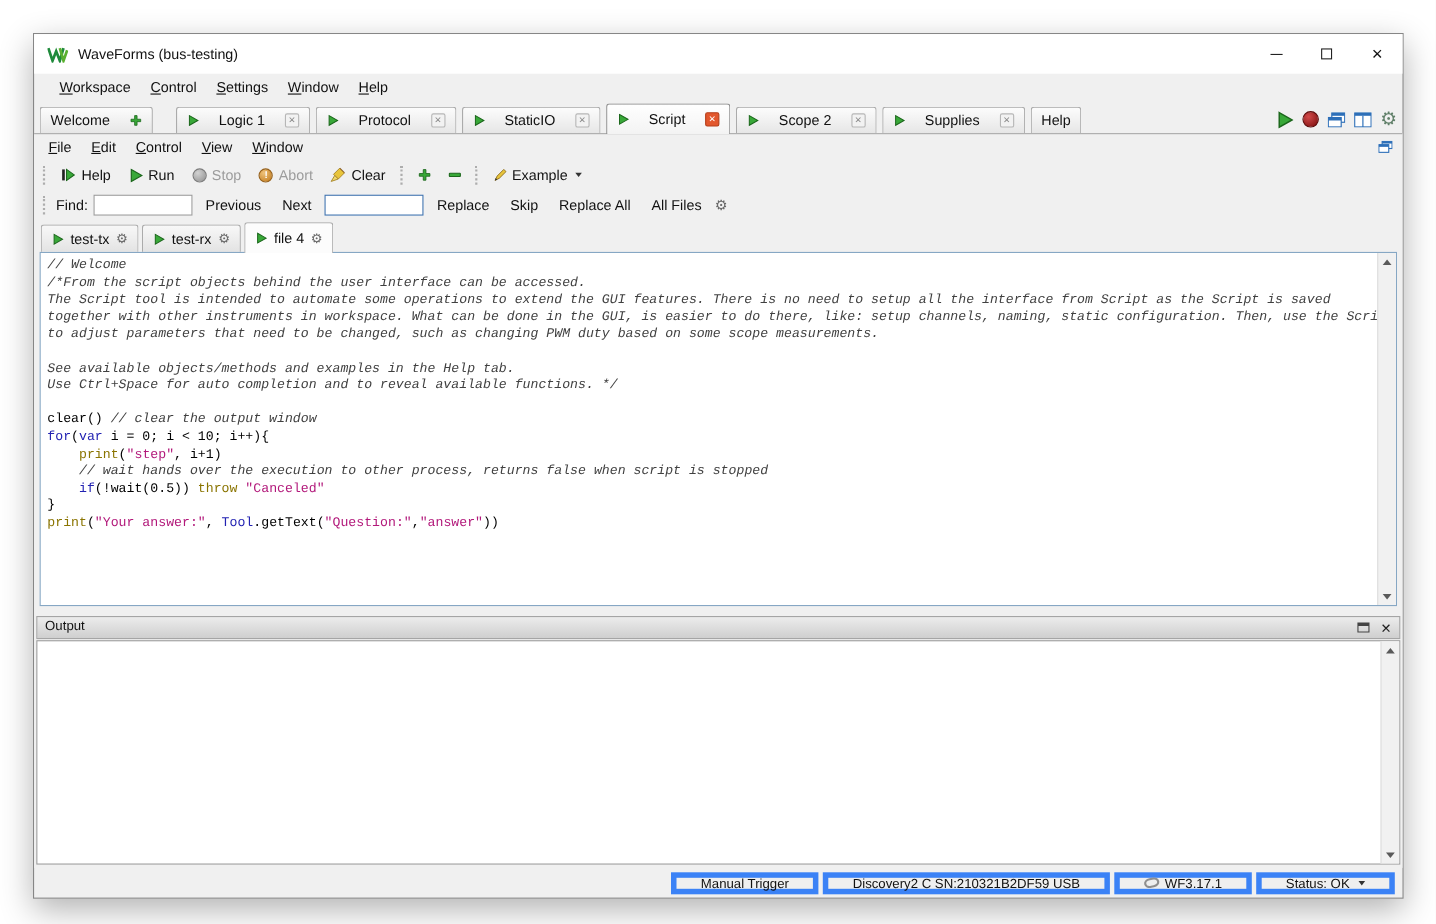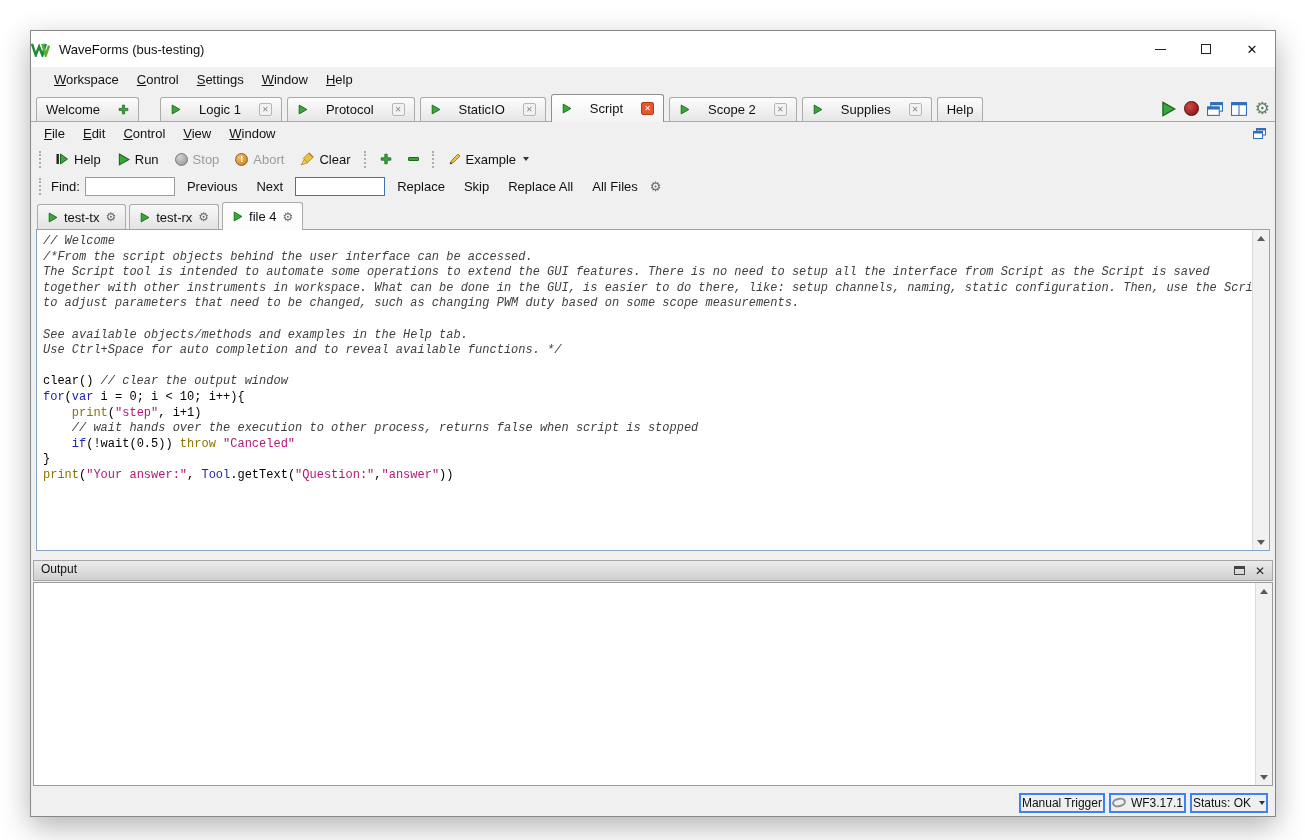--- a/index.html
+++ b/index.html
@@ -3,21 +3,21 @@
 <meta charset="utf-8">
 <style>
   *{margin:0;padding:0;box-sizing:border-box}
   html,body{width:1305px;height:840px;background:#ffffff;overflow:hidden}
   body{font-family:"Liberation Sans",sans-serif;font-size:13px;color:#111}
 
   .window{position:absolute;left:30px;top:30px;width:1246px;height:787px;background:#f0f0f0;
     border:1px solid #868686;box-shadow:0 10px 28px rgba(0,0,0,.3);display:flex;flex-direction:column}
 
   
-  .titlebar{height:36px;background:#fff;display:flex;align-items:center;flex:none}
+  .titlebar{height:36px;background:#fff;display:flex;align-items:center;padding-left:12px;flex:none}
   .title-text{margin-left:9px}
   .win-controls{margin-left:auto;display:flex;height:100%}
   .win-btn{width:46px;height:100%;display:flex;align-items:center;justify-content:center}
   .glyph-min{width:11px;height:1px;background:#222;display:block}
   .glyph-max{width:10px;height:10px;border:1px solid #222;display:block}
   .glyph-close{font-size:13px;color:#111}
 
   
   .menubar{height:24px;display:flex;align-items:center;padding:0 14px;flex:none}
   .menu-items{display:flex;align-items:center;height:100%}
@@ -91,21 +91,21 @@
   .output-header{height:21px;margin:0 2px;background:linear-gradient(#ececec,#cfcfcf);border:1px solid #a5a5a5;
     display:flex;padding:1px 7px;font-size:12px;flex:none}
   .oh-actions{margin-left:auto;display:flex;align-items:center;gap:10px}
   .float-ico{width:11px;height:9px;border:1px solid #444;border-top:3px solid #444;display:block}
   .oh-close{font-size:12px;color:#222;line-height:1}
   .output-body{flex:1;margin:1px 2px 3px;border:1px solid #9b9b9b;background:#fff;display:flex;min-height:0}
   .out-content{flex:1}
 
   
   .statusbar{height:27px;display:flex;align-items:center;justify-content:flex-end;gap:4px;padding:0 7px;flex:none}
-  .sbtn{height:20px;display:flex;align-items:center;gap:5px;padding:0 1px;border:2px solid #3b82f6;
+  .sbtn{height:20px;display:flex;align-items:center;gap:5px;padding:0 22px;border:5px solid #3b82f6;
     background:#efefef;font-size:12px;white-space:nowrap}
   .wf-ico{width:14px;height:9px;border:2px solid #8f8f8f;border-radius:50% / 60%;transform:rotate(-12deg);display:block}
   .sb-caret{width:0;height:0;border-left:3.5px solid transparent;border-right:3.5px solid transparent;border-top:4px solid #333;margin-left:3px}
 </style>
 </head>
 <body>
 
 <div class="window">
 
   <div class="titlebar">
@@ -401,20 +401,23 @@
       </div>
     </div>
 
   </div>
 
   <div class="statusbar">
     <div class="sbtn">
       <span>Manual Trigger</span>
     </div>
     <div class="sbtn">
+      <span>Discovery2 C SN:210321B2DF59 USB</span>
+    </div>
+    <div class="sbtn">
       <span class="wf-ico"></span>
       <span>WF3.17.1</span>
     </div>
     <div class="sbtn">
       <span>Status: OK</span>
       <span class="sb-caret"></span>
     </div>
   </div>
 
 </div>

